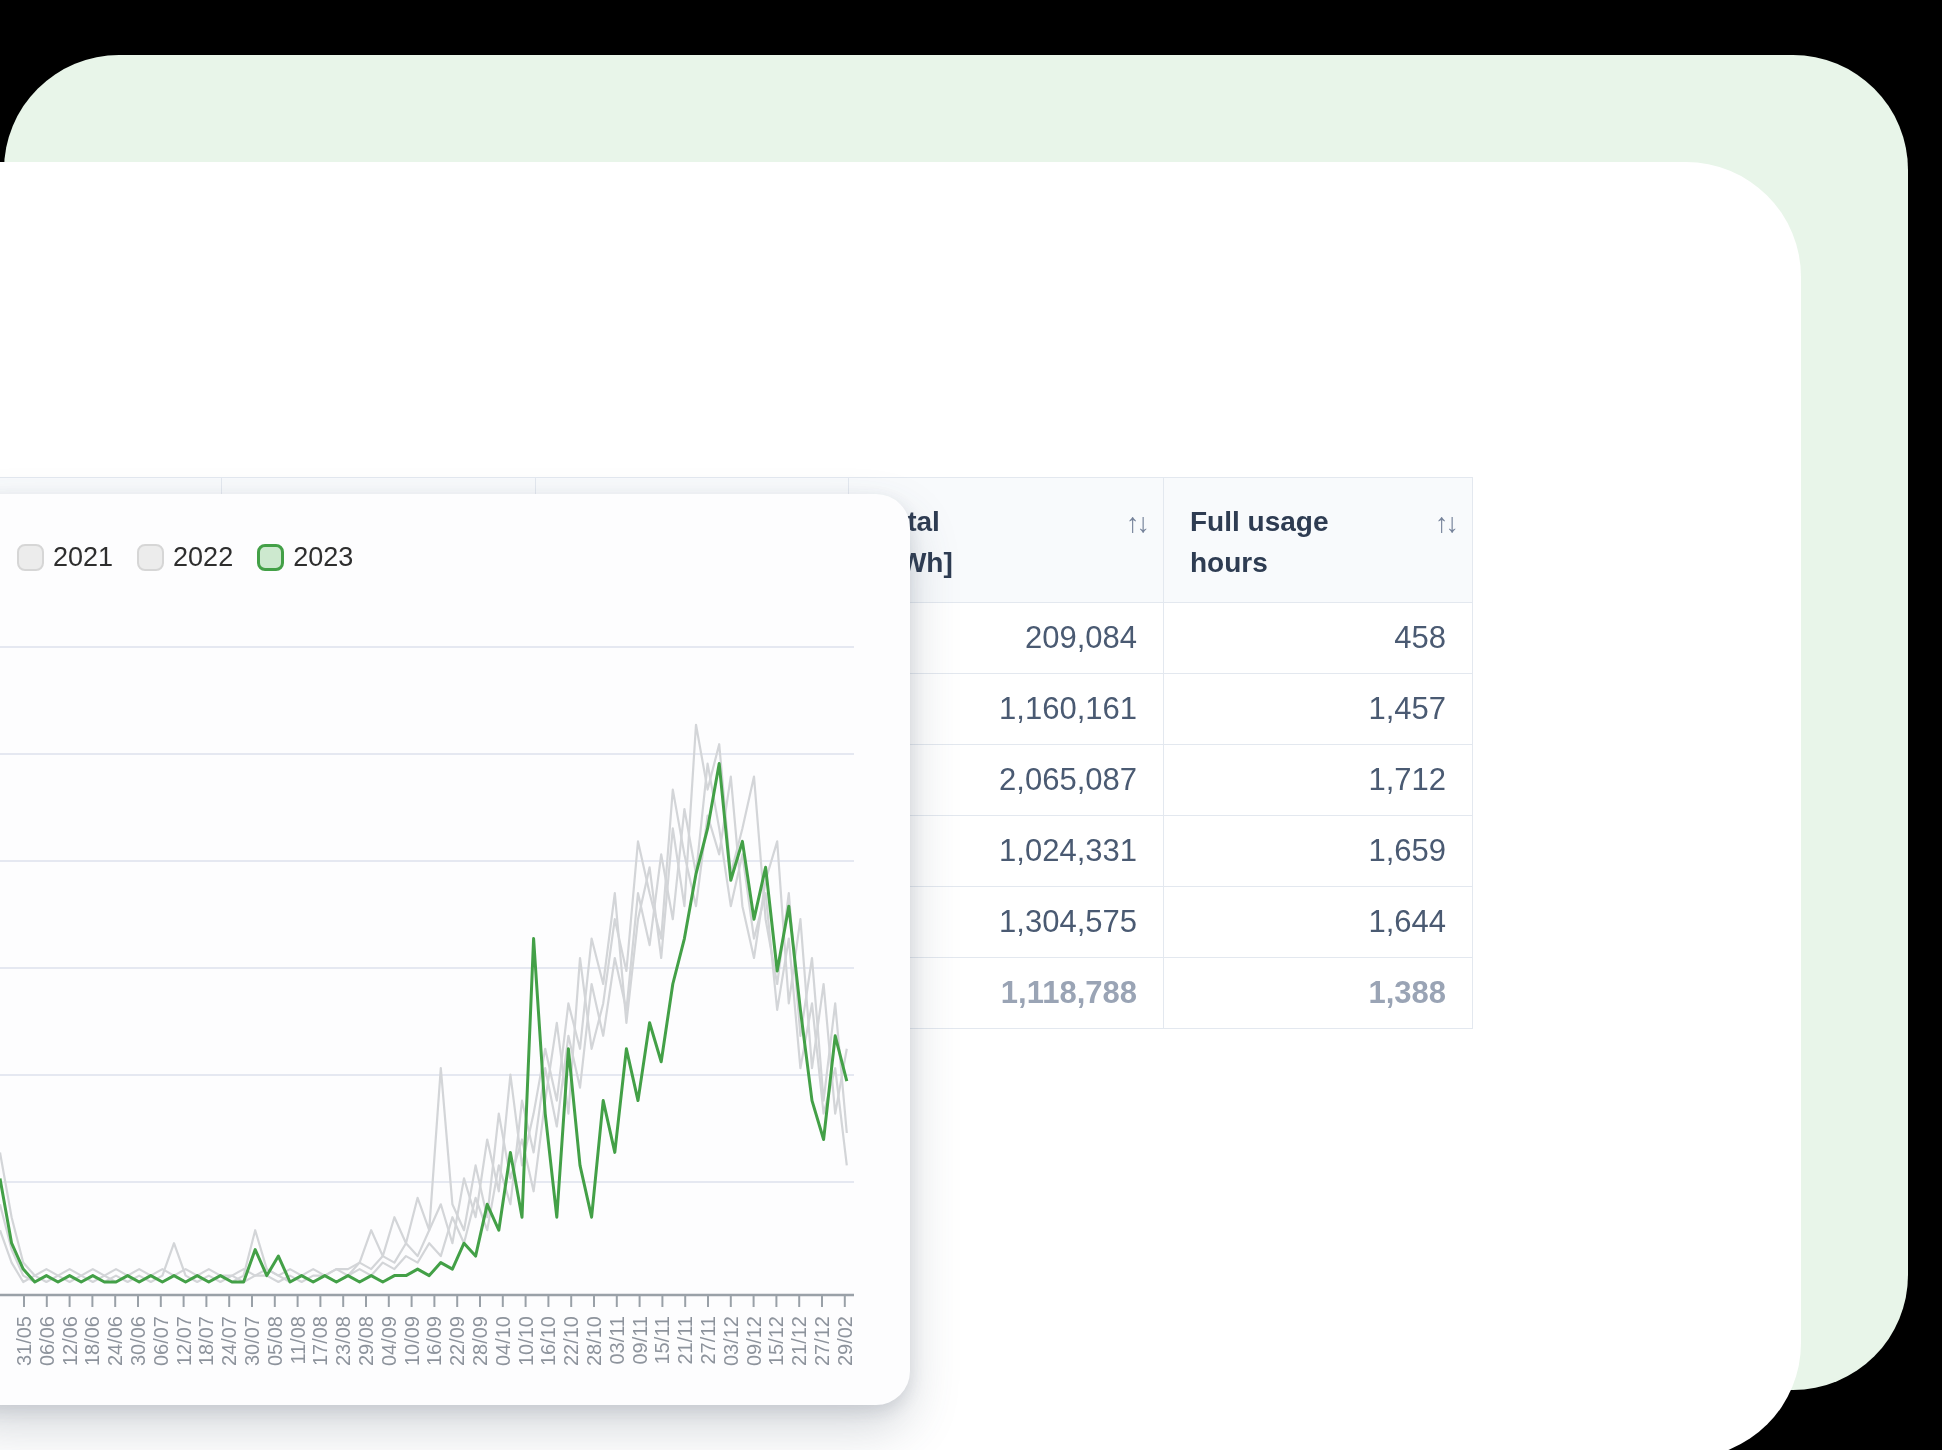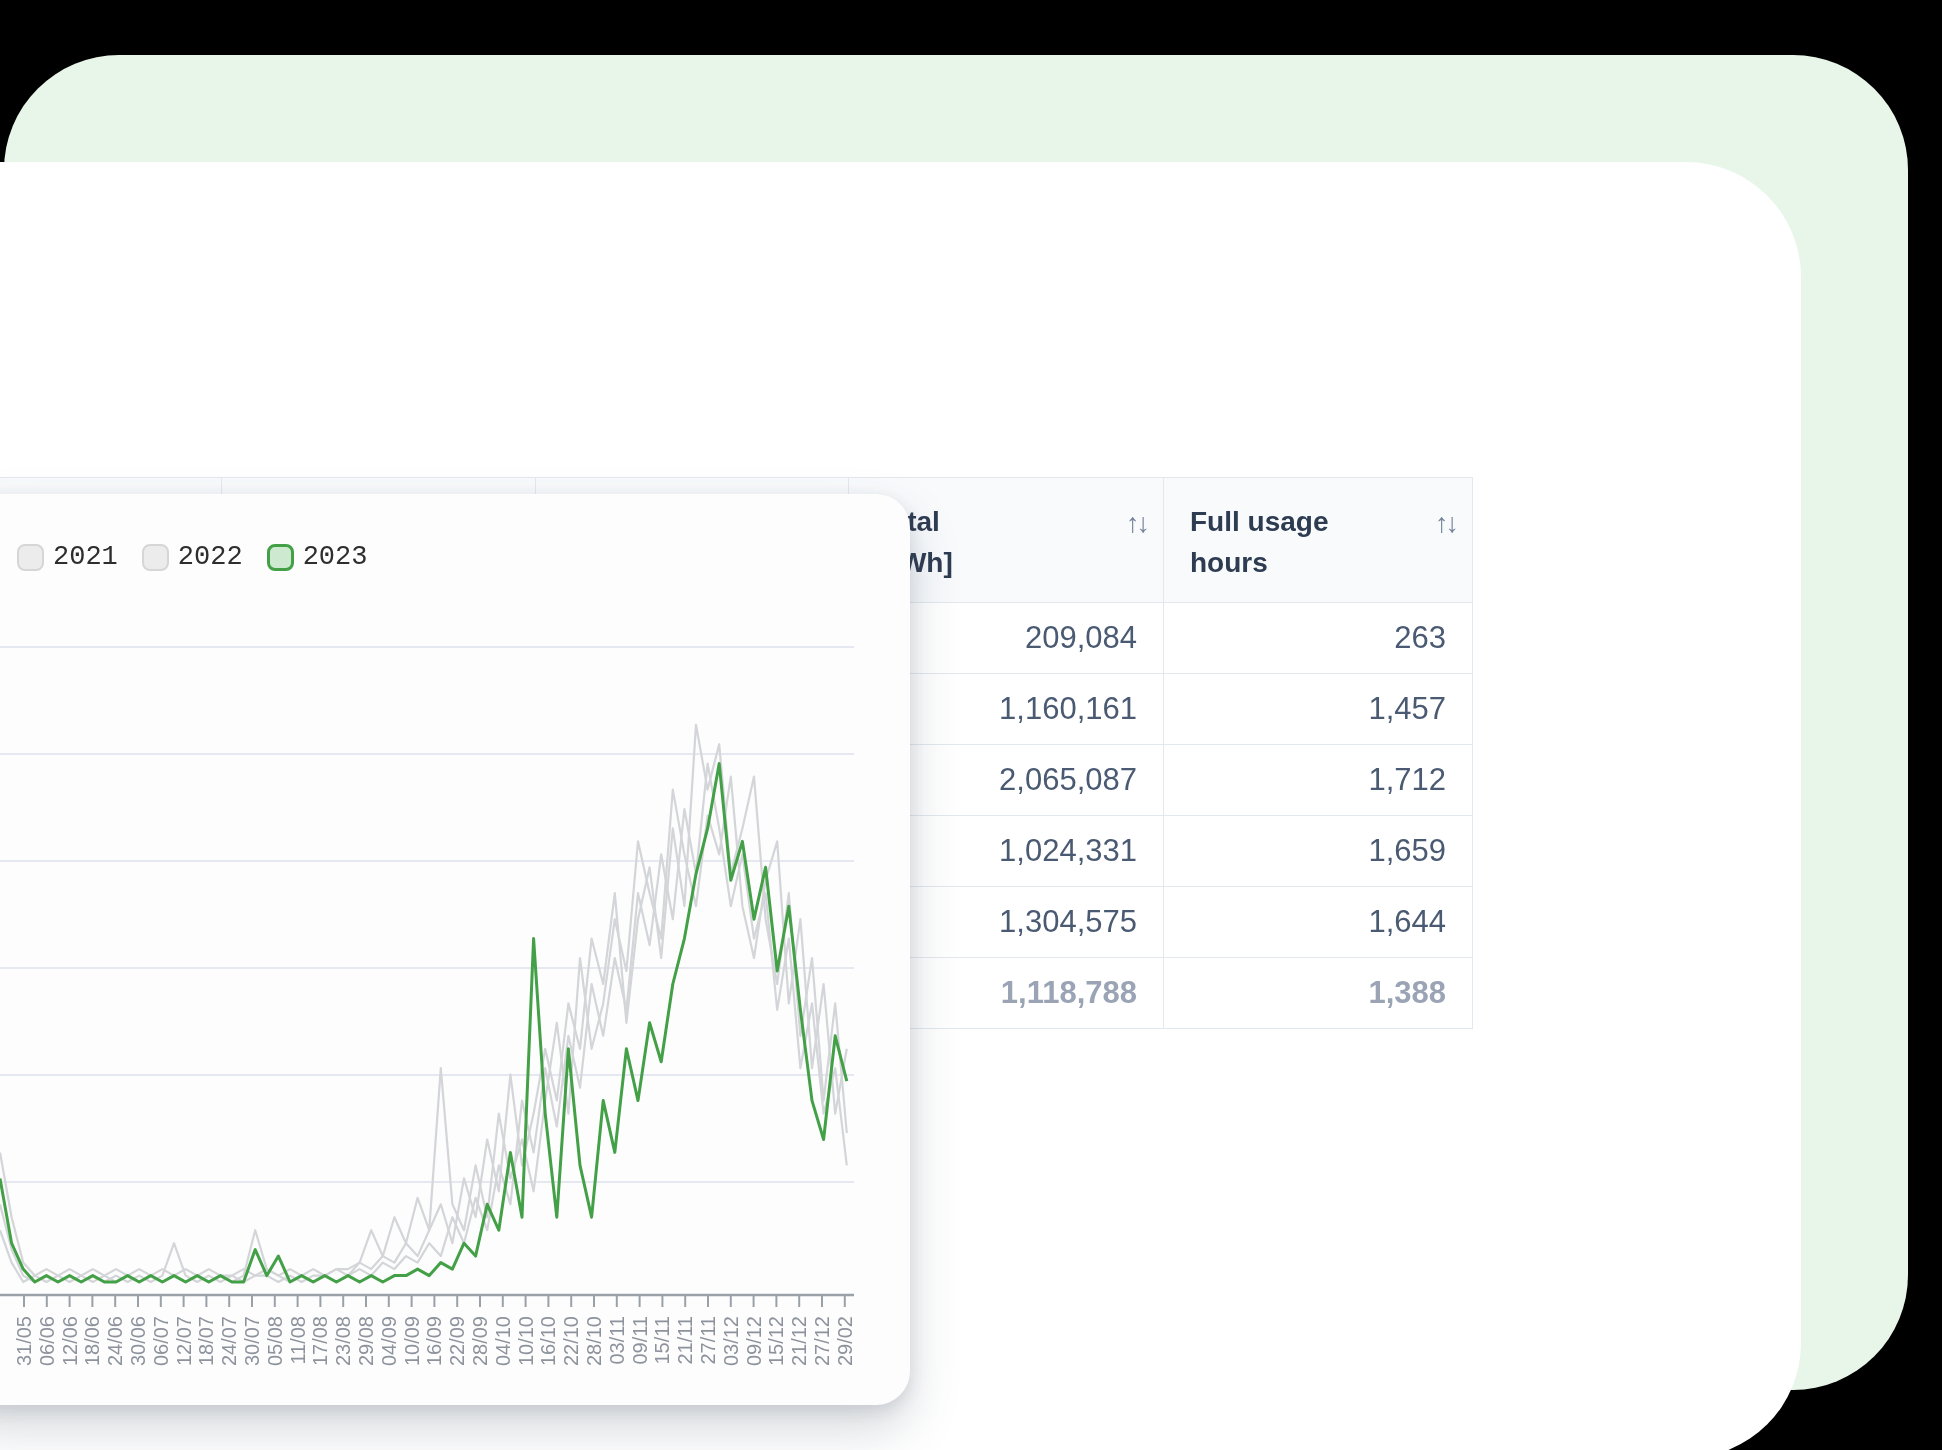--- a/index.html
+++ b/index.html
@@ -23,21 +23,21 @@
   .stats-table td{height:71px;font-size:31px;color:var(--cell_text,#4a5a72);
                   text-align:right;padding:0 26px 0 0;background:#fff;}
   .stats-table td.year-cell{text-align:left;padding:0 0 0 26px;}
   .stats-table tr.muted td{color:var(--muted_text,#9aa4b5);font-weight:bold;}
 
   
   .chart-card{position:absolute;left:-45px;top:494px;width:955px;height:911px;
               border-radius:34px;background:var(--chart_card,#fdfdfe);
               box-shadow:0 24px 50px rgba(70,80,100,.22),0 6px 16px rgba(70,80,100,.14);}
   .legend{position:absolute;left:0;top:49px;height:28px;display:flex;align-items:center;
-          margin-left:62px;column-gap:24px;font-family:Liberation Mono, monospace;}
+          margin-left:62px;column-gap:24px;}
   .legend-item{display:flex;align-items:center;cursor:pointer;}
   .cbox{width:27px;height:27px;border-radius:8px;box-sizing:border-box;
         background:#ececec;border:2px solid #d6d6d6;}
   .cbox.checked{background:var(--checkbox_checked_fill,#cde9cf);
                 border:3px solid var(--accent_green,#43a047);}
   .legend-label{margin-left:9px;font-size:27px;color:#2e2e2e;}
   .chart-svg{position:absolute;left:0;top:0;}
 </style>
 </head>
 <body>
@@ -74,21 +74,21 @@
               <span class="sort-icon">↑↓</span>
             </th>
           </tr>
         </thead>
       <tbody>
           <tr>
             <td class="year-cell">2025</td>
             <td>8.522</td>
             <td>795.9</td>
             <td>209,084</td>
-            <td>263</td>
+            <td>458</td>
           </tr>
           <tr>
             <td class="year-cell"></td>
             <td></td>
             <td>673.1</td>
             <td>1,160,161</td>
             <td>1,457</td>
           </tr>
           <tr>
             <td class="year-cell"></td>

